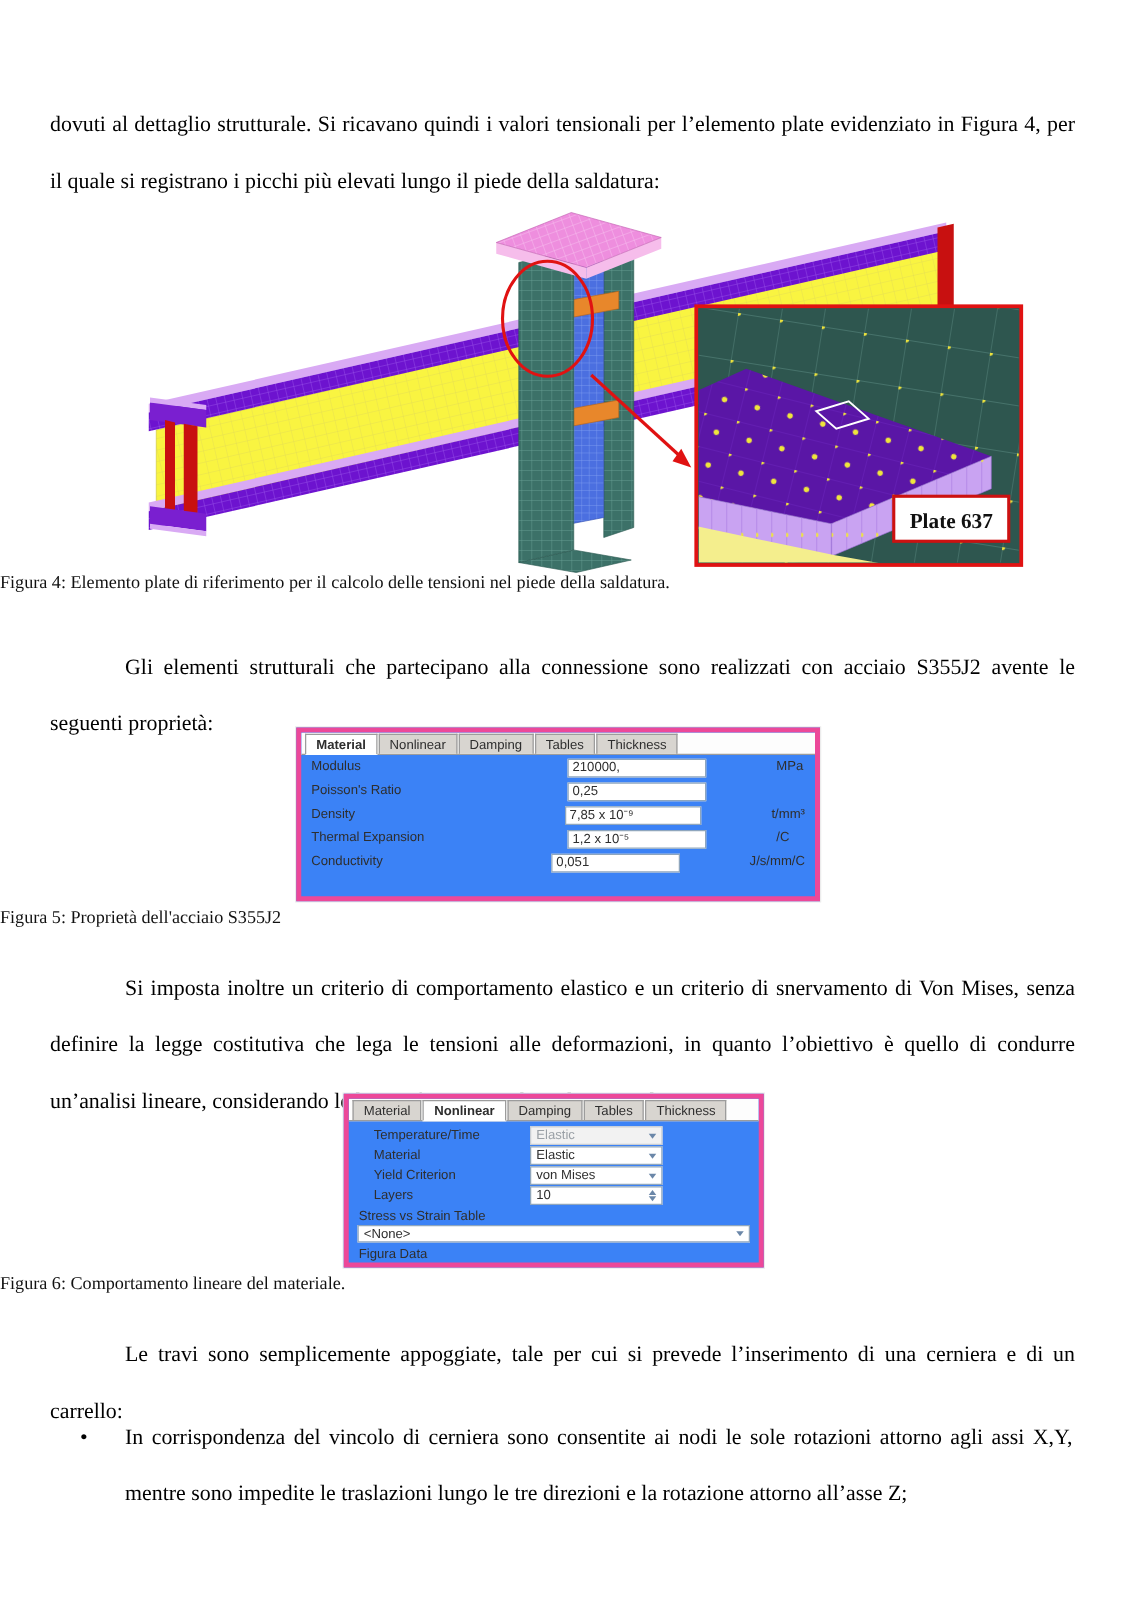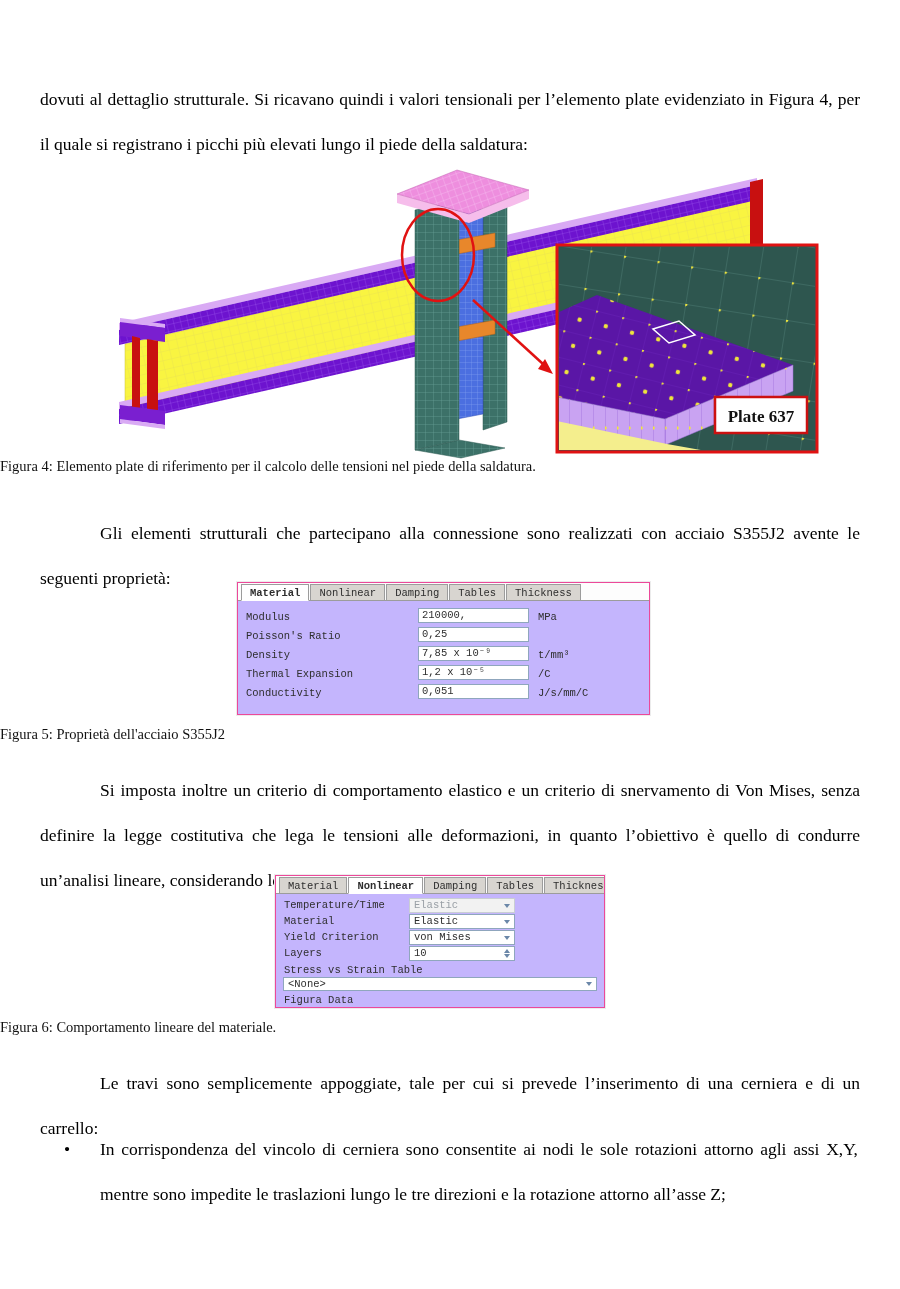--- a/index.html
+++ b/index.html
@@ -17,40 +17,40 @@
     font-size:14.5px;color:#111;
   }
   .bullet{position:absolute;left:64px;top:1127px;width:794px;display:flex;}
   .bdot{width:36px;font-size:17.5px;line-height:45px;}
   .btext{flex:1;font-size:17.5px;line-height:45px;text-align:justify;}
 
   .fig4{position:absolute;left:105px;top:152px;width:780px;height:312px;}
 
   
   .dialog{
-    position:absolute;background:#c4b5fd;border:1px solid #ec4899;
+    position:absolute;background:#3b82f6;border:4px solid #ec4899;
     box-shadow:0 0 0 1px #ececec;
-    font-family:Liberation Mono, monospace;color:#2e2e2e;overflow:hidden;
+    font-family:Liberation Sans, sans-serif;color:#2e2e2e;overflow:hidden;
   }
   #dlg5{left:237px;top:582px;width:411px;height:131px;}
   #dlg6{left:275px;top:875px;width:328px;height:131px;}
   .tabs{display:flex;align-items:flex-end;height:17px;padding-left:3px;
         border-bottom:1px solid #9c9c9c;background:#fdfdfd;}
   .tab{font-size:10.5px;padding:2px 8px 1px;background:#d8d5d0;
        border:1px solid #9c9c9c;border-bottom:none;margin-right:1px;white-space:nowrap;}
   .tab.active{background:#fff;font-weight:bold;position:relative;margin-bottom:-1px;
               border-bottom:1px solid #fff;}
   .dlg-body{padding-top:3px;}
-  .frow{display:flex;align-items:flex-end;height:19px;padding:0 8px;}
+  .frow{display:flex;align-items:flex-start;height:19px;padding:0 8px;gap:47px;}
   .flabel{width:158px;font-size:10.5px;}
   .finput{width:103px;height:13px;line-height:13px;border:1px solid #8fa6bd;
-          background:#fff;font-size:10.5px;padding:0 3px;overflow:hidden;white-space:nowrap;margin-left:14px;}
+          background:#fff;font-size:10.5px;padding:0 3px;overflow:hidden;white-space:nowrap;}
   .funit{margin-left:9px;font-size:10.5px;}
   .grow{display:flex;align-items:center;height:16px;padding:0 8px;}
-  .glabel{width:125px;font-size:10.5px;}
+  .glabel{width:125px;font-size:10.5px;margin-left:12px;}
   .gsel{position:relative;width:84px;height:13px;line-height:13px;border:1px solid #8fa6bd;
         background:#fff;font-size:10.5px;padding:0 16px 0 4px;white-space:nowrap;}
   .gsel.disabled{background:#f2f2f2;color:#9aa0a6;border-color:#c9ced4;}
   .chev{position:absolute;right:4px;top:5px;width:0;height:0;
         border-left:3.5px solid transparent;border-right:3.5px solid transparent;
         border-top:4px solid #6b87a8;}
   .spbtn-up,.spbtn-dn{position:absolute;right:4px;width:0;height:0;
         border-left:3px solid transparent;border-right:3px solid transparent;}
   .spbtn-up{top:2px;border-bottom:4px solid #6b87a8;}
   .spbtn-dn{bottom:2px;border-top:4px solid #6b87a8;}

